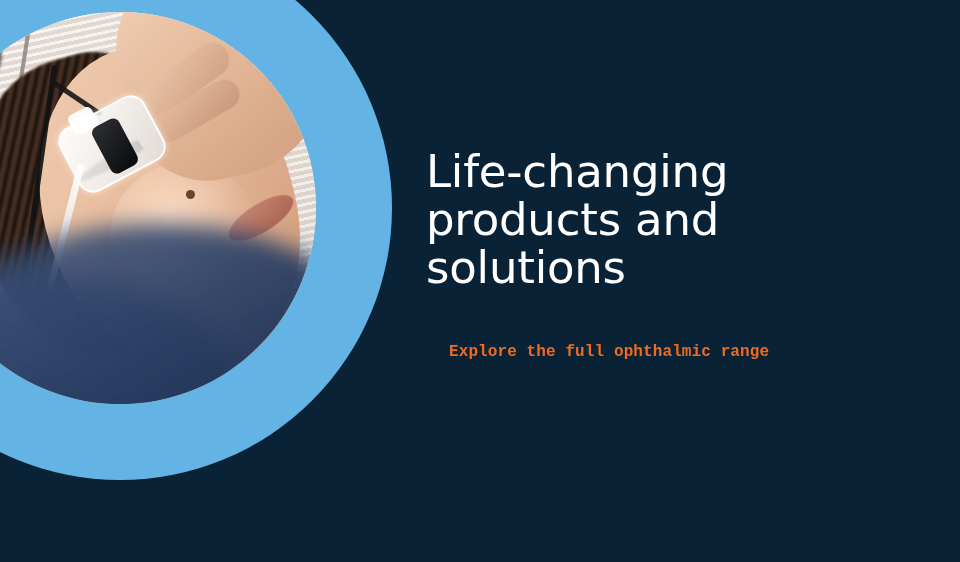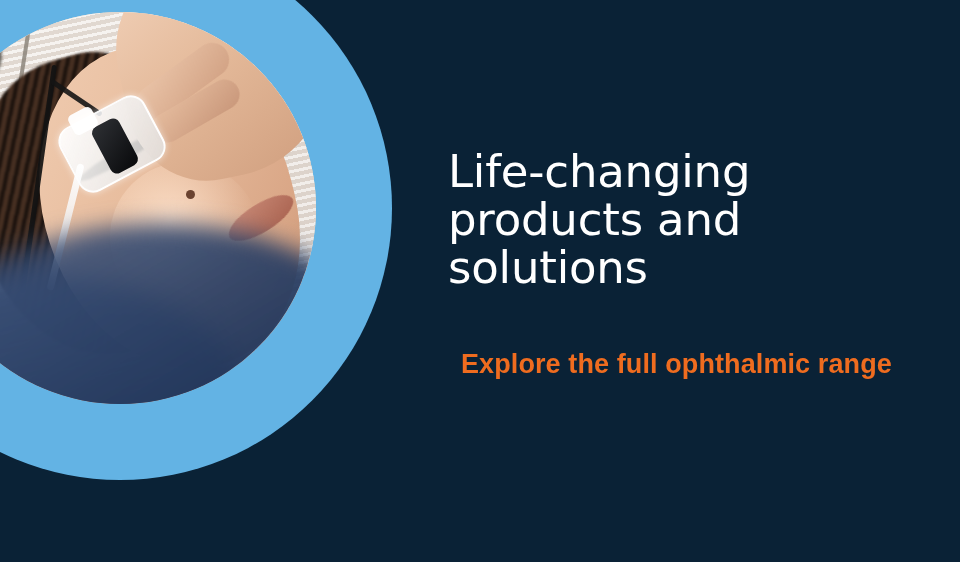--- a/index.html
+++ b/index.html
@@ -250,43 +250,43 @@
     left: -120px; top: 262px;
     width: 440px; height: 240px;
     border-radius: 50%;
     background: linear-gradient(170deg, rgba(47,68,105,0.85), rgba(30,48,80,1));
     filter: blur(14px);
   }
 
   
   #copy-block {
     position: absolute;
-    left: 448px;
+    left: 426px;
     top: 148px;
     width: 420px;
   }
 
   #headline {
     margin: 0;
     color: #ffffff;
     font-family: "DejaVu Sans", sans-serif;
     font-size: 45px;
     line-height: 48px;
     font-weight: 400;
     letter-spacing: -0.2px;
     white-space: pre-line;
   }
 
   #cta-link {
     display: inline-block;
-    margin: 12px;
+    margin: 0;
     padding: 0;
     color: #ef6c1f;
-    font-family: Liberation Sans, sans-serif;
-    font-size: 27px;
+    font-family: Liberation Mono, monospace;
+    font-size: 16px;
     line-height: 24px;
     font-weight: bold;
     letter-spacing: 0.1px;
     text-decoration: none;
   }
   #cta-wrap {
     position: absolute;
     left: 449px;
     top: 340px;
   }

